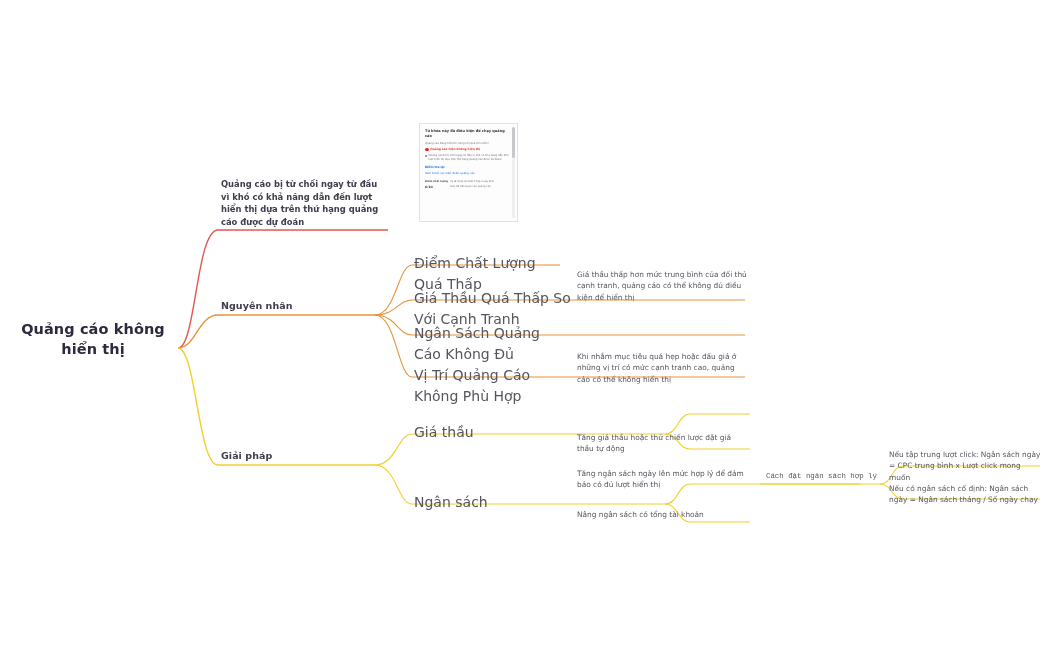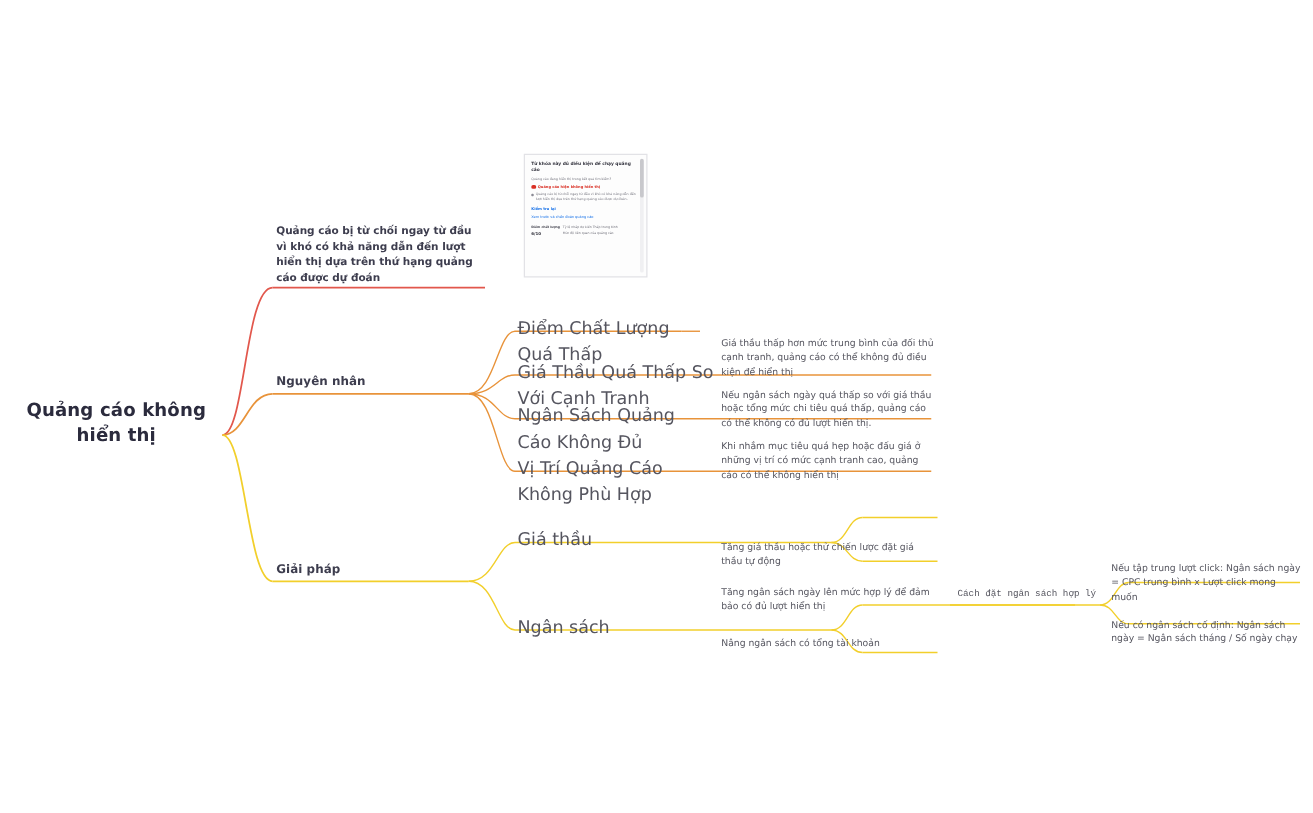--- a/index.html
+++ b/index.html
@@ -333,23 +333,20 @@
   </div>
 
   <div class="node l2" style="left:414px; top:365px; width:150px;">
     <span class="node-text">Vị Trí Quảng Cáo Không Phù Hợp</span>
   </div>
 
   <div class="node l3" style="left:577px; top:269px; width:170px;">
     <span class="node-text">Giá thầu thấp hơn mức trung bình của đối thủ cạnh tranh, quảng cáo có thể không đủ điều kiện để hiển thị</span>
   </div>
 
-  <div class="node l3" style="left:577px; top:310px; width:172px;">
-    <span class="node-text">Nếu ngân sách ngày quá thấp so với giá thầu hoặc tổng mức chi tiêu quá thấp, quảng cáo có thể không có đủ lượt hiển thị.</span>
-  </div>
 
   <div class="node l3" style="left:577px; top:351px; width:172px;">
     <span class="node-text">Khi nhắm mục tiêu quá hẹp hoặc đấu giá ở những vị trí có mức cạnh tranh cao, quảng cáo có thể không hiển thị</span>
   </div>
 
   <div class="node l2" style="left:414px; top:422px; width:130px;">
     <span class="node-text">Giá thầu</span>
   </div>
 
   <div class="node l2" style="left:414px; top:492px; width:130px;">
@@ -370,17 +367,17 @@
   </div>
 
   <div class="node l3" style="left:766px; top:471px; width:120px; text-align:left;font-family:Liberation Mono, monospace;">
     <span class="node-text">Cách đặt ngân sách hợp lý</span>
   </div>
 
   <div class="node l3" style="left:889px; top:449px; width:152px;">
     <span class="node-text">Nếu tập trung lượt click: Ngân sách ngày = CPC trung bình x Lượt click mong muốn</span>
   </div>
 
-  <div class="node l3" style="left:889px; top:494px; width:152px;">
+  <div class="node l3" style="left:889px; top:483px; width:152px;">
     <span class="node-text">Nếu có ngân sách cố định: Ngân sách ngày = Ngân sách tháng / Số ngày chạy</span>
   </div>
 
 </div>
 
 </body></html>

